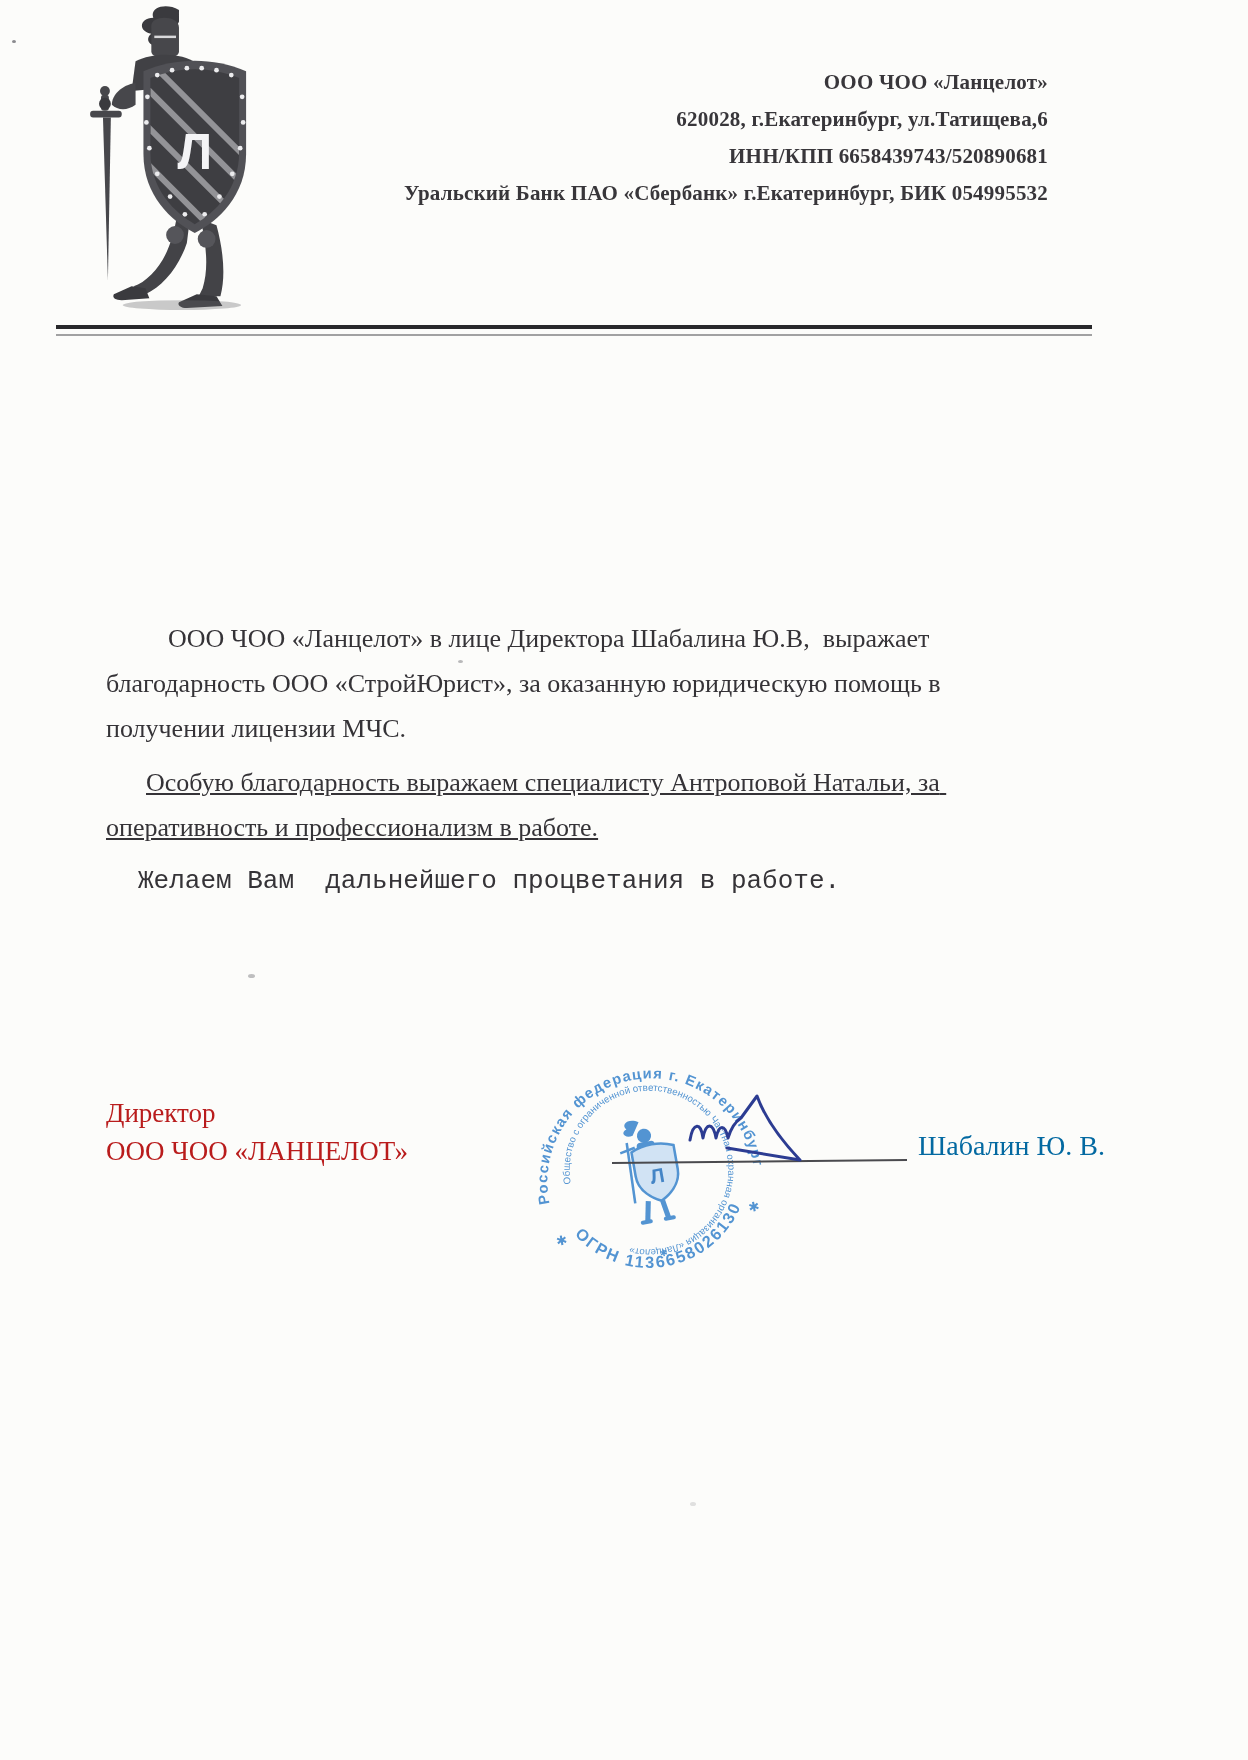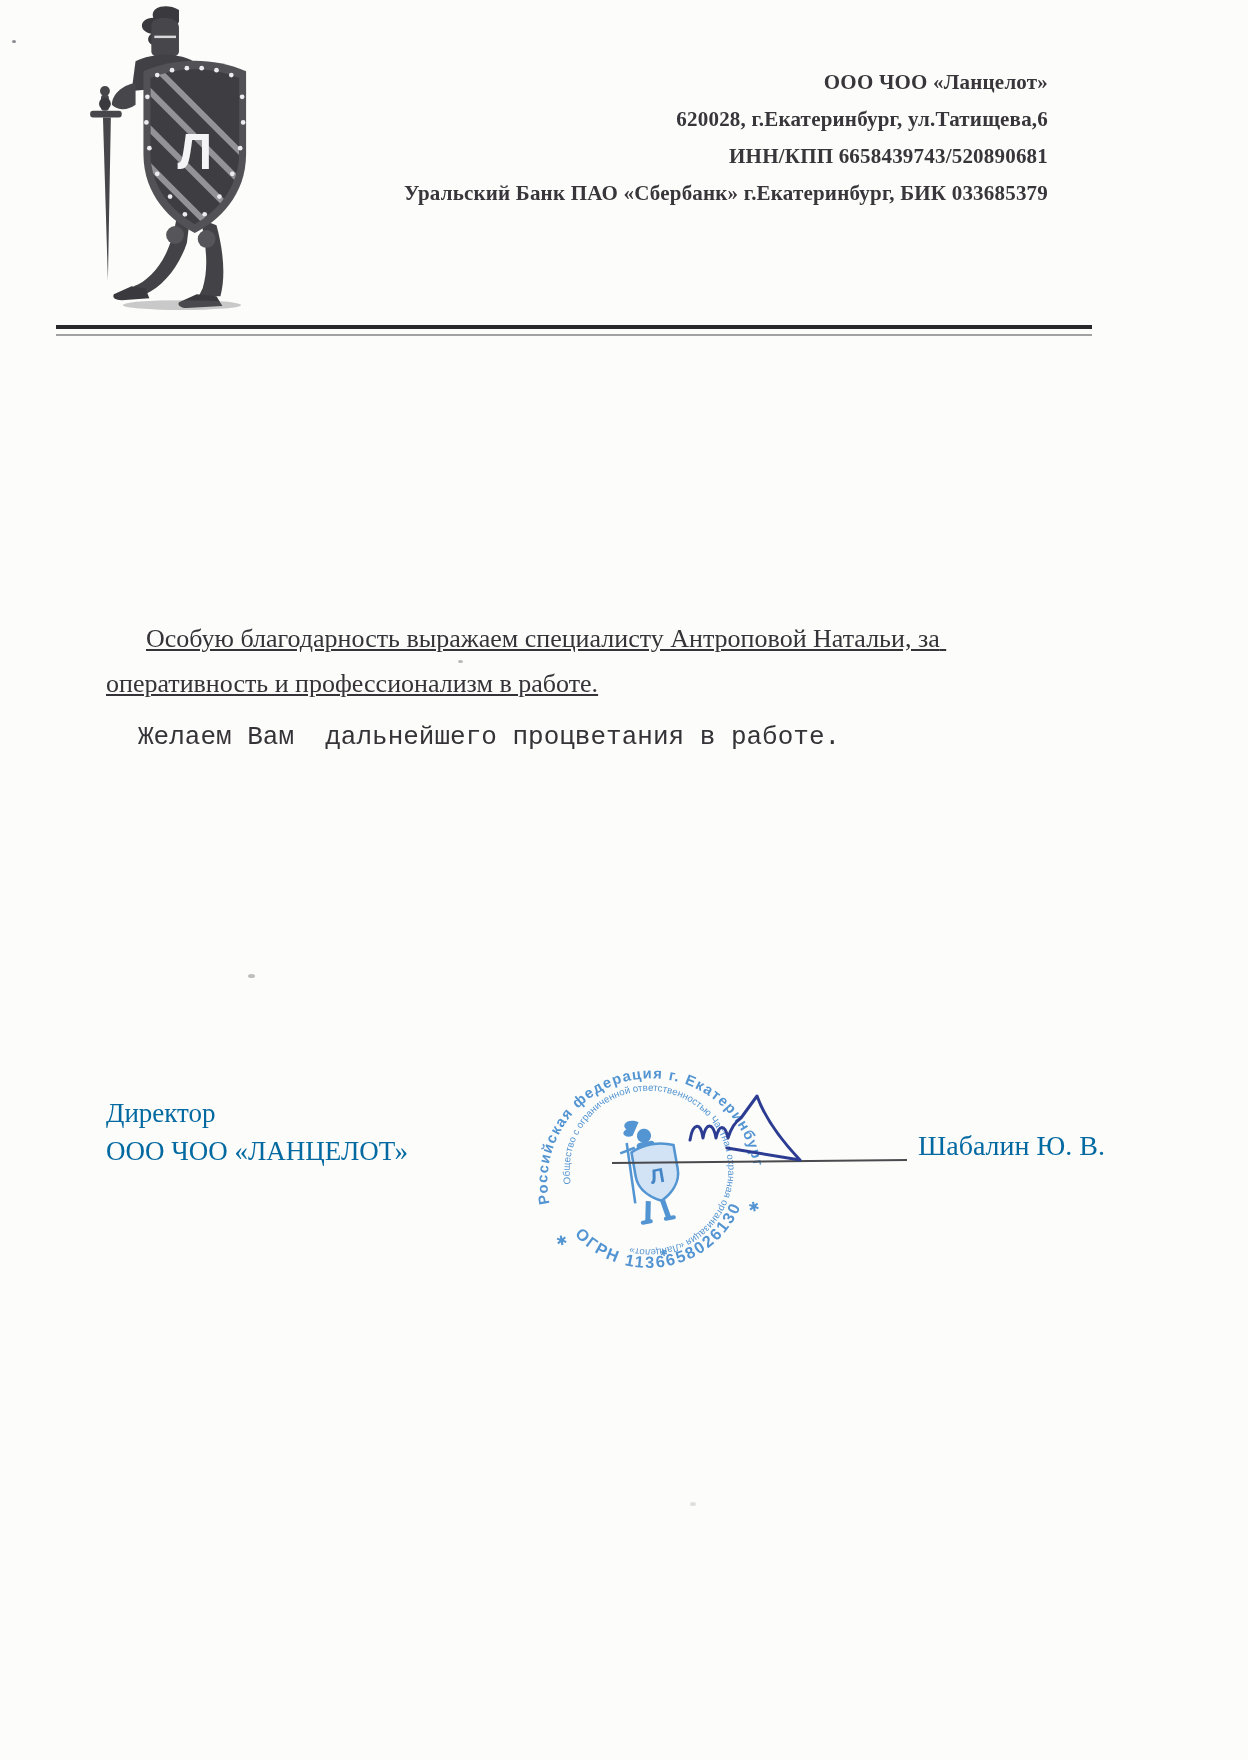--- a/index.html
+++ b/index.html
@@ -24,21 +24,21 @@
   
   .rule-main{position:absolute;left:56px;top:325px;width:1036px;height:4px;background:#28282b;}
   .rule-echo{position:absolute;left:56px;top:334px;width:1036px;height:2px;background:#55555a;opacity:.55;}
   
   .letter-body{position:absolute;left:106px;top:616px;width:868px;font-size:26px;line-height:45px;color:#3533370;}
   .letter-body p{margin:0 0 9px 0;white-space:pre-wrap;color:#353337;}
   .letter-body p.p1{text-indent:62px;}
   .letter-body p.p2{text-indent:40px;text-decoration:underline;}
   .letter-body p.p3{text-indent:32px;font-family:Liberation Mono, monospace;}
   
-  .sig-left{position:absolute;left:106px;top:1094px;font-size:27px;line-height:38px;color:#0369a1;}
+  .sig-left{position:absolute;left:106px;top:1094px;font-size:27px;line-height:38px;color:#b91c1c;}
   .sig-right{position:absolute;left:918px;top:1130px;font-size:28px;color:#0369a1;}
   .stamp{position:absolute;left:527px;top:1048px;width:244px;height:244px;filter:blur(.4px);opacity:.95;}
   .stamp svg{width:100%;height:100%;}
   .stamp text{font-family:"Liberation Sans", sans-serif;}
   .signature-ink{position:absolute;left:595px;top:1078px;width:330px;height:100px;}
   
   .speck{position:absolute;background:#8a8a8e;border-radius:50%;}
   .speck.s1{left:12px;top:40px;width:4px;height:3px;}
   .speck.s2{left:248px;top:974px;width:7px;height:4px;opacity:.55;}
   .speck.s3{left:458px;top:660px;width:5px;height:3px;opacity:.6;}
@@ -104,27 +104,28 @@
         </g>
         <text x="108" y="165" text-anchor="middle" font-size="50" font-weight="bold" fill="#f4f4f6" font-family="Liberation Sans, sans-serif">Л</text>
       </g>
     </svg>
   </div>
 
   <div class="letterhead">
     <div>ООО ЧОО «Ланцелот»</div>
     <div>620028, г.Екатеринбург, ул.Татищева,6</div>
     <div>ИНН/КПП 6658439743/520890681</div>
-    <div>Уральский Банк ПАО «Сбербанк» г.Екатеринбург, БИК 033685379</div>
+    <div>Уральский Банк ПАО «Сбербанк» г.Екатеринбург, БИК 054995532</div>
   </div>
 
   <div class="rule-main"></div>
   <div class="rule-echo"></div>
 
   <div class="letter-body">
+    <p class="p1">ООО ЧОО «Ланцелот» в лице Директора Шабалина Ю.В,  выражает благодарность ООО «СтройЮрист», за оказанную юридическую помощь в получении лицензии МЧС.</p>
     <p class="p2">Особую благодарность выражаем специалисту Антроповой Натальи, за оперативность и профессионализм в работе.</p>
     <p class="p3">Желаем Вам  дальнейшего процветания в работе.</p>
   </div>
 
   <div class="sig-left">
     <div>Директор</div>
     <div>ООО ЧОО «ЛАНЦЕЛОТ»</div>
   </div>
 
   <div class="stamp">

